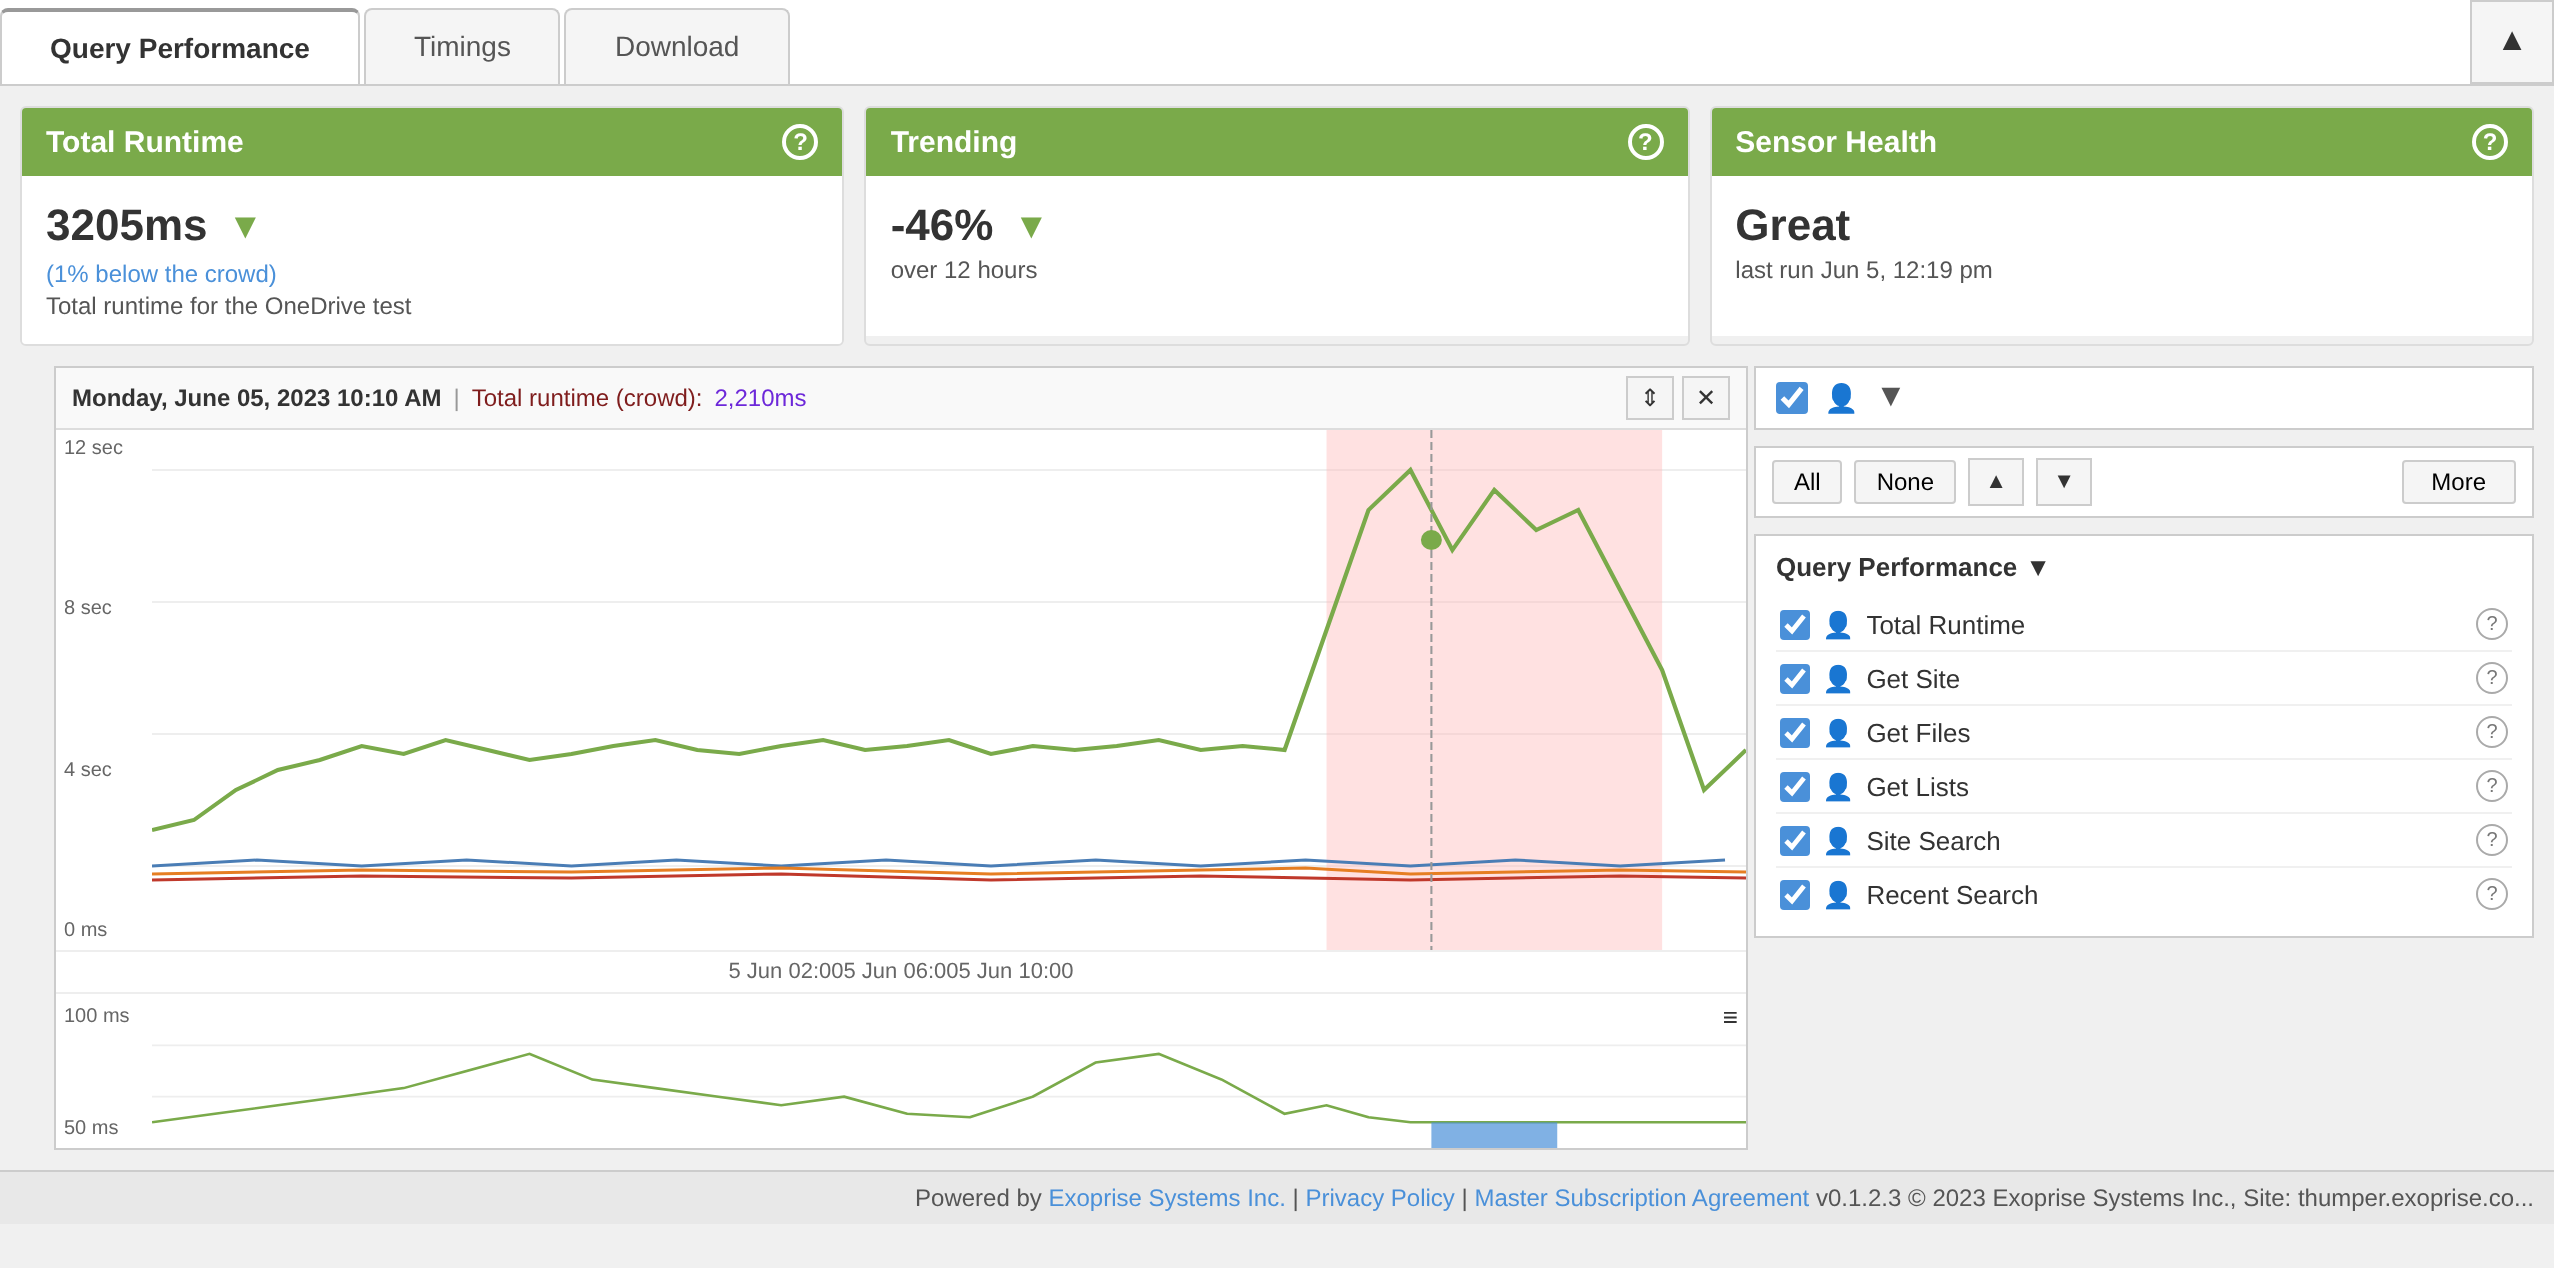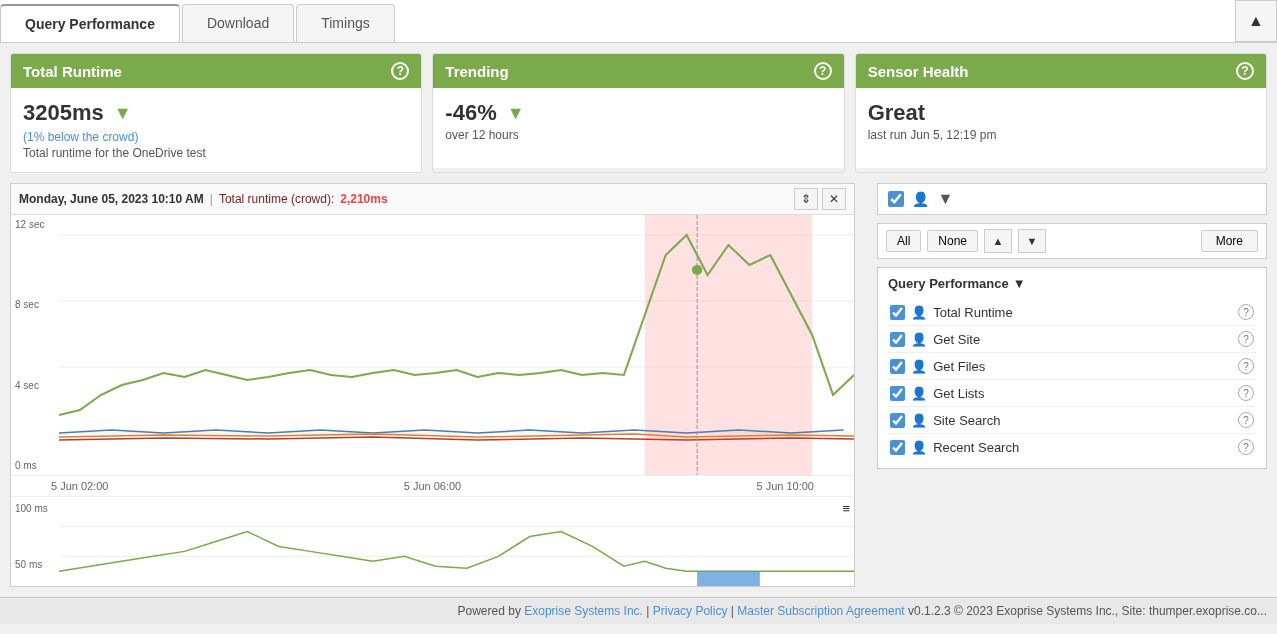--- a/index.html
+++ b/index.html
@@ -107,22 +107,22 @@
     }
     .card-desc {
       color: #555;
       font-size: 12px;
       margin-top: 2px;
     }
 
     
     .main-area {
       display: flex;
-      padding: 0 10px 10px 10px;
-      gap: 22px;
+      padding: 0 10px 10px 27px;
+      gap: 3px;
     }
 
     
     .chart-container {
       flex: 1;
       border: 1px solid #ccc;
       background: #fff;
       overflow: hidden;
     }
     .chart-tooltip-bar {
@@ -130,21 +130,21 @@
       border-bottom: 1px solid #ddd;
       padding: 4px 8px;
       font-size: 12px;
       display: flex;
       align-items: center;
       gap: 6px;
     }
     .chart-tooltip-bar .date-text { color: #333; font-weight: bold; }
     .chart-tooltip-bar .separator { color: #999; }
     .chart-tooltip-bar .runtime-label { color: #7f1d1d; }
-    .chart-tooltip-bar .runtime-value { color: #ef4444; font-weight: bold; }
+    .chart-tooltip-bar .runtime-value { color: #6d28d9; font-weight: normal; }
     .chart-toolbar-icons {
       margin-left: auto;
       display: flex;
       gap: 4px;
     }
     .chart-toolbar-icon {
       width: 24px;
       height: 22px;
       border: 1px solid #ccc;
       background: #f5f5f5;
@@ -158,28 +158,28 @@
       height: 260px;
       position: relative;
       overflow: hidden;
     }
     .chart-svg {
       width: 100%;
       height: 100%;
     }
     .chart-xaxis {
       display: flex;
-      justify-content: space-between;
+      justify-content: center;
       padding: 4px 40px;
       font-size: 11px;
       color: #666;
       border-top: 1px solid #eee;
     }
     .mini-chart-area {
-      height: 90px;
+      height: 78px;
       position: relative;
       border-top: 1px solid #eee;
     }
     .mini-chart-label {
       position: absolute;
       left: 4px;
       top: 4px;
       font-size: 10px;
       color: #666;
       line-height: 1.6;
@@ -332,22 +332,22 @@
       padding: 4px 4px;
       font-size: 10px;
       color: #666;
     }
   </style>
 </head>
 <body>
 
 <div class="tabs-bar">
   <div class="tab active">Query Performance</div>
+  <div class="tab">Timings</div>
   <div class="tab">Download</div>
-  <div class="tab">Timings</div>
   <div class="collapse-btn">▲</div>
 </div>
 
 <div class="cards-row">
 
   <div class="card">
     <div class="card-header">
       <span>Total Runtime</span>
       <div class="help-icon">?</div>
     </div>

